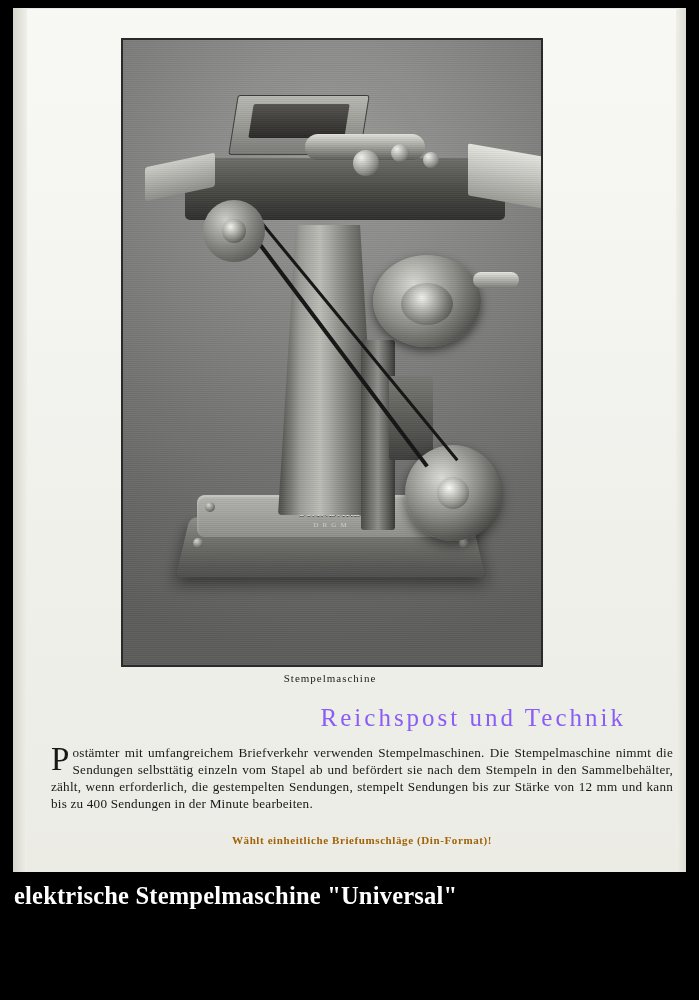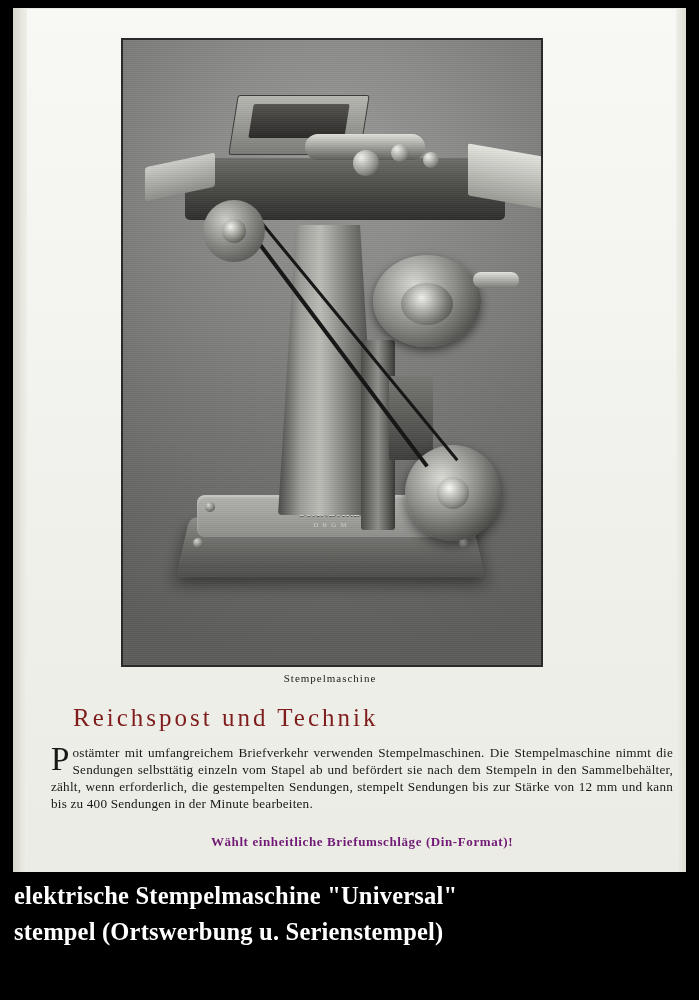--- a/index.html
+++ b/index.html
@@ -273,24 +273,24 @@
     color: #22221f;
     font-family: "Liberation Serif", serif;
   }
 
   
   .headline {
     position: absolute;
     left: 60px;
     top: 696px;
     width: 553px;
-    text-align: left;
+    text-align: right;
     font-size: 25px;
     letter-spacing: 3px;
-    color: #7f1d1d;
+    color: #8b5cf6;
     font-family: "Liberation Serif", serif;
   }
   .body-text {
     position: absolute;
     left: 38px;
     top: 736px;
     width: 622px;
     font-size: 13.2px;
     line-height: 17px;
     color: #181816;
@@ -303,24 +303,24 @@
     line-height: 27px;
     padding: 2px 3px 0 0;
     font-family: "Liberation Serif", serif;
   }
   .body-footer {
     position: absolute;
     left: 38px;
     top: 826px;
     width: 622px;
     text-align: center;
-    font-size: 13px;
+    font-size: 11px;
     font-weight: bold;
     letter-spacing: 0.6px;
-    color: #701a75;
+    color: #a16207;
   }
 
   
   .bottom-caption {
     position: absolute;
     left: 0;
     top: 872px;
     width: 699px;
     height: 128px;
     background: #000;
@@ -395,16 +395,15 @@
 
     <div class="body-text">
       <span class="dropcap">P</span><span>ostämter mit umfangreichem Briefverkehr verwenden Stempelmaschinen. Die Stempelmaschine nimmt die Sendungen selbsttätig einzeln vom Stapel ab und befördert sie nach dem Stempeln in den Sammelbehälter, zählt, wenn erforderlich, die gestempelten Sendungen, stempelt Sendungen bis zur Stärke von 12 mm und kann bis zu 400 Sendungen in der Minute bearbeiten.</span>
     </div>
 
     <div class="body-footer">Wählt einheitliche Briefumschläge (Din-Format)!</div>
   </div>
 
   <div class="bottom-caption">
     <div class="line">elektrische Stempelmaschine "Universal"</div>
-    <div class="line">stempel (Ortswerbung u. Serienstempel)</div>
   </div>
 
 </div>
 
 </body></html>

